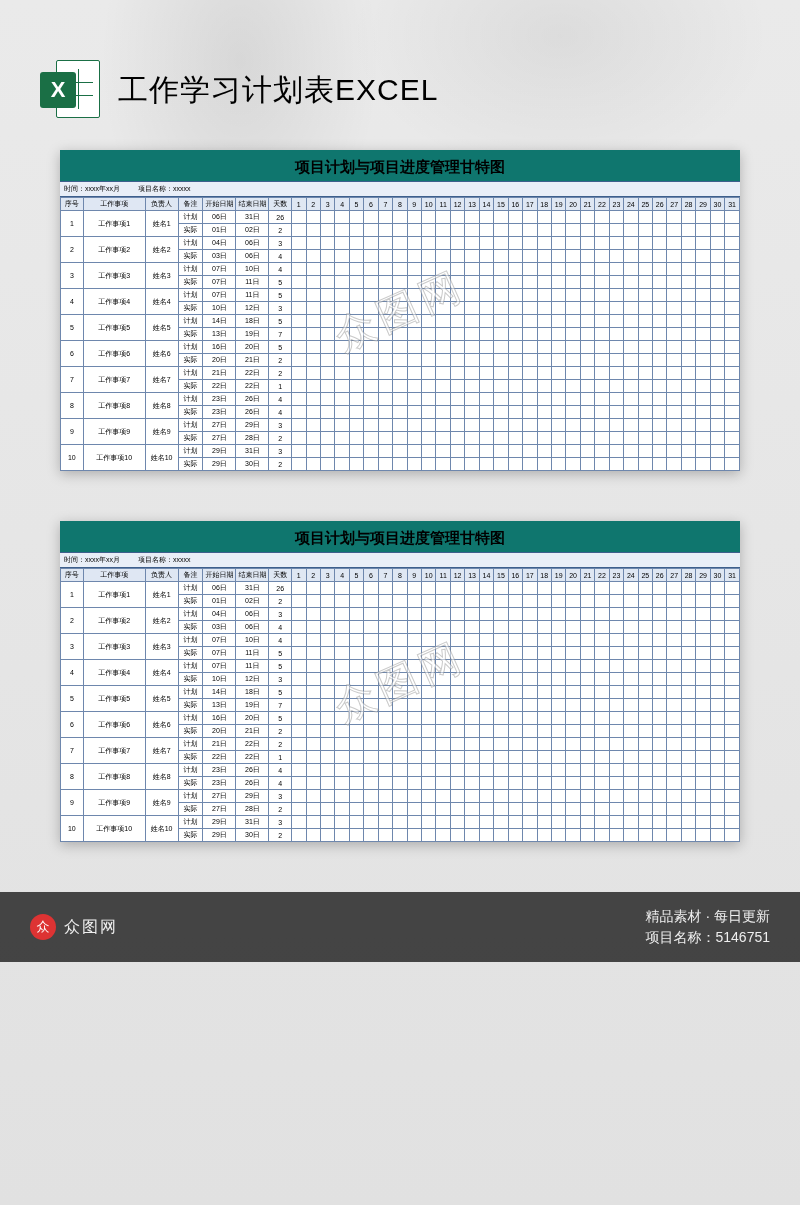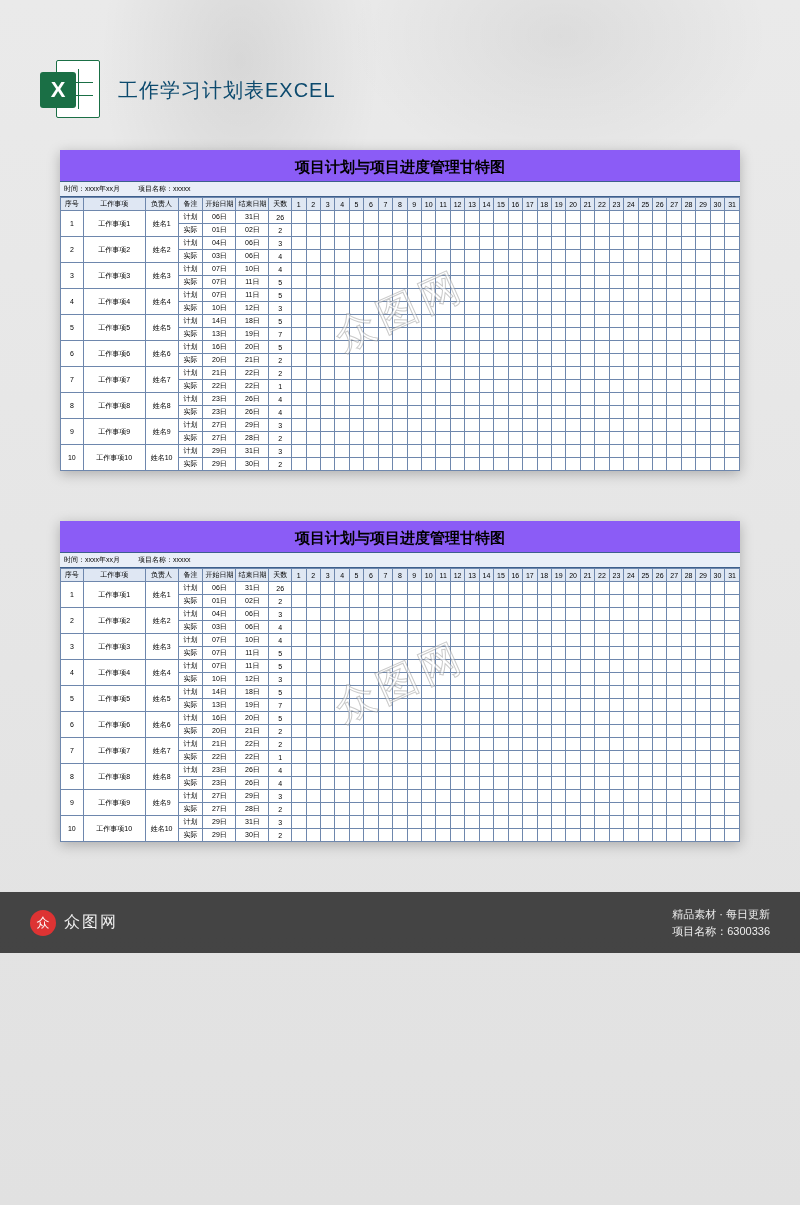--- a/index.html
+++ b/index.html
@@ -52,31 +52,31 @@
   .excel-icon .badge {
     position: absolute; left: 0; top: 12px;
     width: 36px; height: 36px;
     background: #1a6f45;
     border-radius: 3px;
     color: #fff;
     display: flex; align-items: center; justify-content: center;
     font-weight: bold; font-size: 22px;
   }
   .title {
-    font-size: 20px;
-    color: #0c4a6e;
+    font-size: 30px;
+    color: #000000;
     font-weight: 400;
     letter-spacing: 1px;
   }
 
   .card {
     position: relative;
     width: 680px;
     margin: 0 auto 50px auto;
-    background: #8b5cf6;
+    background: #0f766e;
     box-shadow: 0 3px 12px rgba(0,0,0,0.25);
   }
   .chart-title {
     text-align: center;
     font-size: 15px;
     font-weight: bold;
     padding: 8px 0 4px 0;
   }
   .meta-row {
     display: flex;
@@ -142,21 +142,21 @@
     position: relative;
     display: flex;
     align-items: center;
     justify-content: space-between;
     padding: 14px 30px;
     background: rgba(0,0,0,0.7);
     color: #eee;
     font-size: 13px;
   }
   .footer .brand { font-size: 16px; letter-spacing: 2px; }
-  .footer .right { text-align: right; font-size: 11px; line-height: 1.5; }
+  .footer .right { text-align: right; font-size: 14px; line-height: 1.5; }
   .logo-circle {
     width: 26px; height: 26px; border-radius: 50%;
     background: #d33; color: #fff; display: inline-flex;
     align-items: center; justify-content: center;
     font-size: 13px; margin-right: 8px;
   }
 </style>
 </head>
 <body>
 
@@ -1907,17 +1907,17 @@
     </div>
 
   <div class="footer">
     <div style="display:flex;align-items:center">
       <span class="logo-circle">众</span>
       <span class="brand">众图网</span>
     </div>
     <div class="right">
       <div>精品素材 · 每日更新</div>
       <div>
-        <span>项目名称：</span><span>6300336</span>
+        <span>项目名称：</span><span>5146751</span>
       </div>
     </div>
   </div>
 </div>
 
 </body></html>

